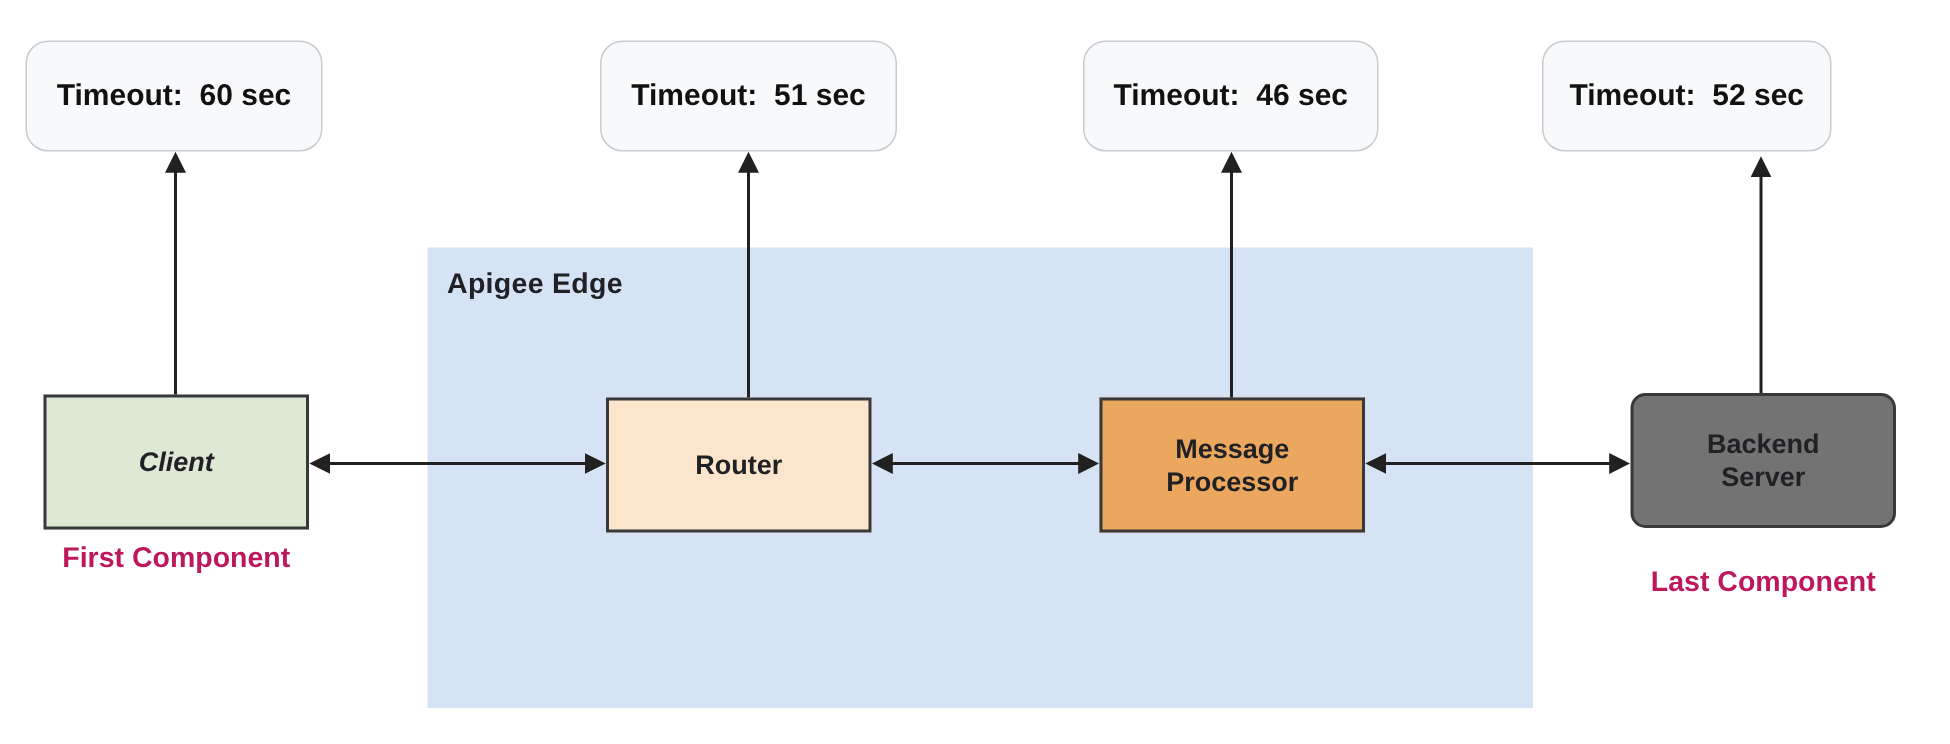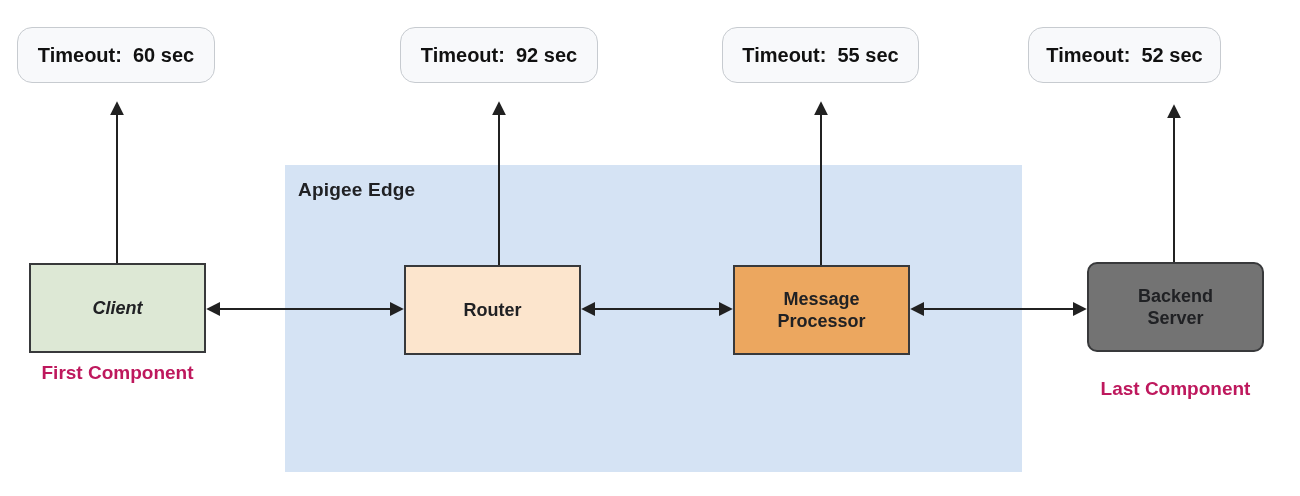--- a/index.html
+++ b/index.html
@@ -28,21 +28,21 @@
     font-weight: 700;
     color: #202124;
     letter-spacing: 0.2px;
     text-align: center;
   }
 
   
   .timeout-box {
     position: absolute;
     top: 27px;
-    height: 56px;
+    height: 74px;
     background: #f8f9fb;
     border: 1px solid #c7cbd0;
     border-radius: 15px;
     display: flex;
     align-items: center;
     justify-content: center;
   }
   .timeout-box .timeout-label {
     font-size: 20px;
     font-weight: 700;
@@ -107,24 +107,24 @@
 <div class="canvas">
 
   <div class="apigee-region" style="background-color: rgb(213, 227, 244);">
     <div class="apigee-label">Apigee Edge</div>
   </div>
 
   <div class="timeout-box timeout-1">
     <span class="timeout-label">Timeout:  60 sec</span>
   </div>
   <div class="timeout-box timeout-2">
-    <span class="timeout-label">Timeout:  92 sec</span>
+    <span class="timeout-label">Timeout:  51 sec</span>
   </div>
   <div class="timeout-box timeout-3">
-    <span class="timeout-label">Timeout:  55 sec</span>
+    <span class="timeout-label">Timeout:  46 sec</span>
   </div>
   <div class="timeout-box timeout-4">
     <span class="timeout-label">Timeout:  52 sec</span>
   </div>
 
   <div class="component-box box-client" style="background-color: rgb(221, 232, 213); font-style: italic;">
     <span class="component-label">Client</span>
   </div>
   <div class="component-box box-router" style="background-color: rgb(252, 229, 205);">
     <span class="component-label">Router</span>

